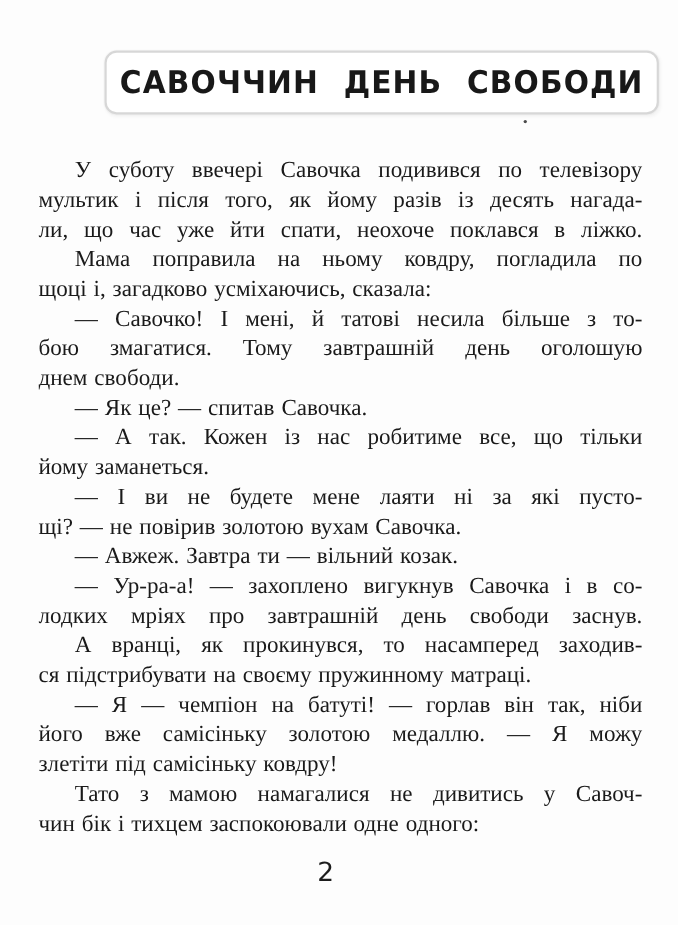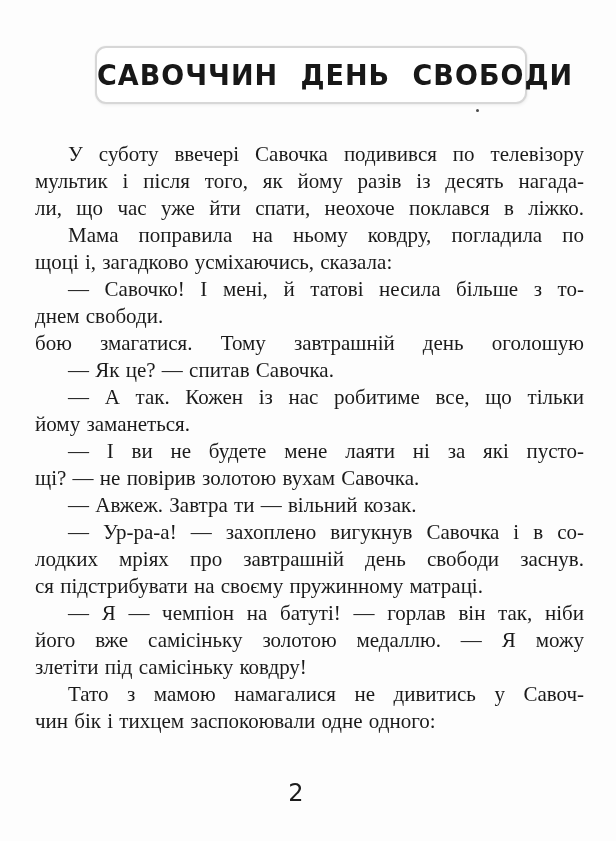--- a/index.html
+++ b/index.html
@@ -17,29 +17,29 @@
     overflow: hidden;
   }
   .page {
     position: absolute;
     inset: 0;
   }
   .title-box {
     position: absolute;
     left: 95px;
     top: 46px;
-    width: 432px;
+    width: 504px;
     height: 58px;
     background: #ffffff;
     border: 2px solid var(--border);
     border-radius: 11px;
     box-shadow: 0 0 0 1px rgba(0,0,0,0.02), 1px 2px 3px rgba(0,0,0,0.04);
     display: flex;
     align-items: center;
-    justify-content: flex-start;
+    justify-content: center;
   }
   .title-text {
     font-family: "DejaVu Sans", sans-serif;
     font-weight: 700;
     font-size: 27px;
     letter-spacing: 1px;
     word-spacing: 12px;
     color: #181818;
     white-space: nowrap;
     transform: scaleY(1.05);
@@ -103,30 +103,31 @@
   <span class="ink-dot"></span>
 
   <div class="text-block">
 
   <div class="line indent justify">У суботу ввечері Савочка подивився по телевізору</div>
       <div class="line justify">мультик і після того, як йому разів із десять нагада-</div>
       <div class="line justify">ли, що час уже йти спати, неохоче поклався в ліжко.</div>
       <div class="line indent justify">Мама поправила на ньому ковдру, погладила по</div>
       <div class="line">щоці і, загадково усміхаючись, сказала:</div>
       <div class="line indent justify">— Савочко! І мені, й татові несила більше з то-</div>
+      <div class="line justify">бою змагатися. Тому завтрашній день оголошую</div>
       <div class="line">днем свободи.</div>
-      <div class="line justify">бою змагатися. Тому завтрашній день оголошую</div>
       <div class="line indent">— Як це? — спитав Савочка.</div>
       <div class="line indent justify">— А так. Кожен із нас робитиме все, що тільки</div>
       <div class="line">йому заманеться.</div>
       <div class="line indent justify">— І ви не будете мене лаяти ні за які пусто-</div>
       <div class="line">щі? — не повірив золотою вухам Савочка.</div>
       <div class="line indent">— Авжеж. Завтра ти — вільний козак.</div>
       <div class="line indent justify">— Ур-ра-а! — захоплено вигукнув Савочка і в со-</div>
       <div class="line justify">лодких мріях про завтрашній день свободи заснув.</div>
+      <div class="line indent justify">А вранці, як прокинувся, то насамперед заходив-</div>
       <div class="line">ся підстрибувати на своєму пружинному матраці.</div>
       <div class="line indent justify">— Я — чемпіон на батуті! — горлав він так, ніби</div>
       <div class="line justify">його вже самісіньку золотою медаллю. — Я можу</div>
       <div class="line">злетіти під самісіньку ковдру!</div>
       <div class="line indent justify">Тато з мамою намагалися не дивитись у Савоч-</div>
       <div class="line">чин бік і тихцем заспокоювали одне одного:</div>
     </div>
 
   <div class="page-number">2</div>
 

